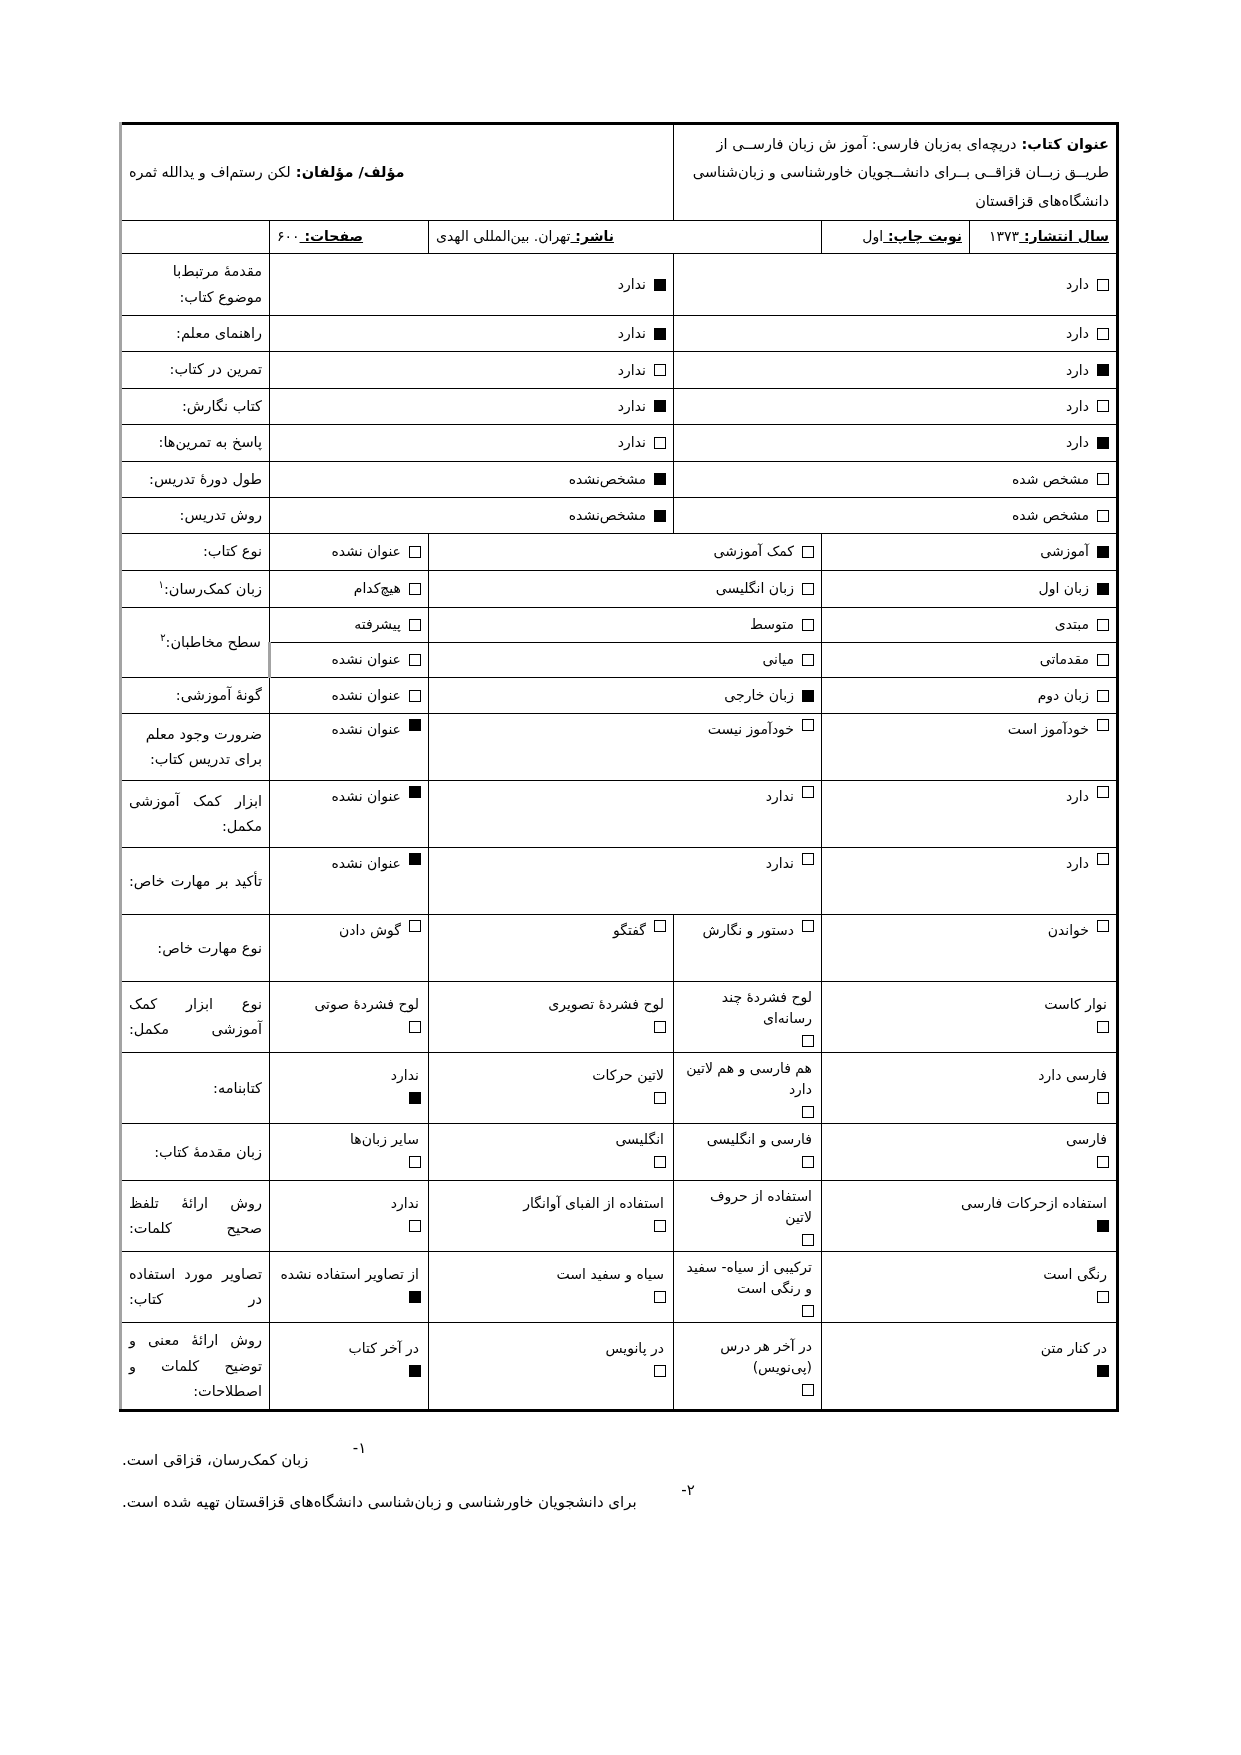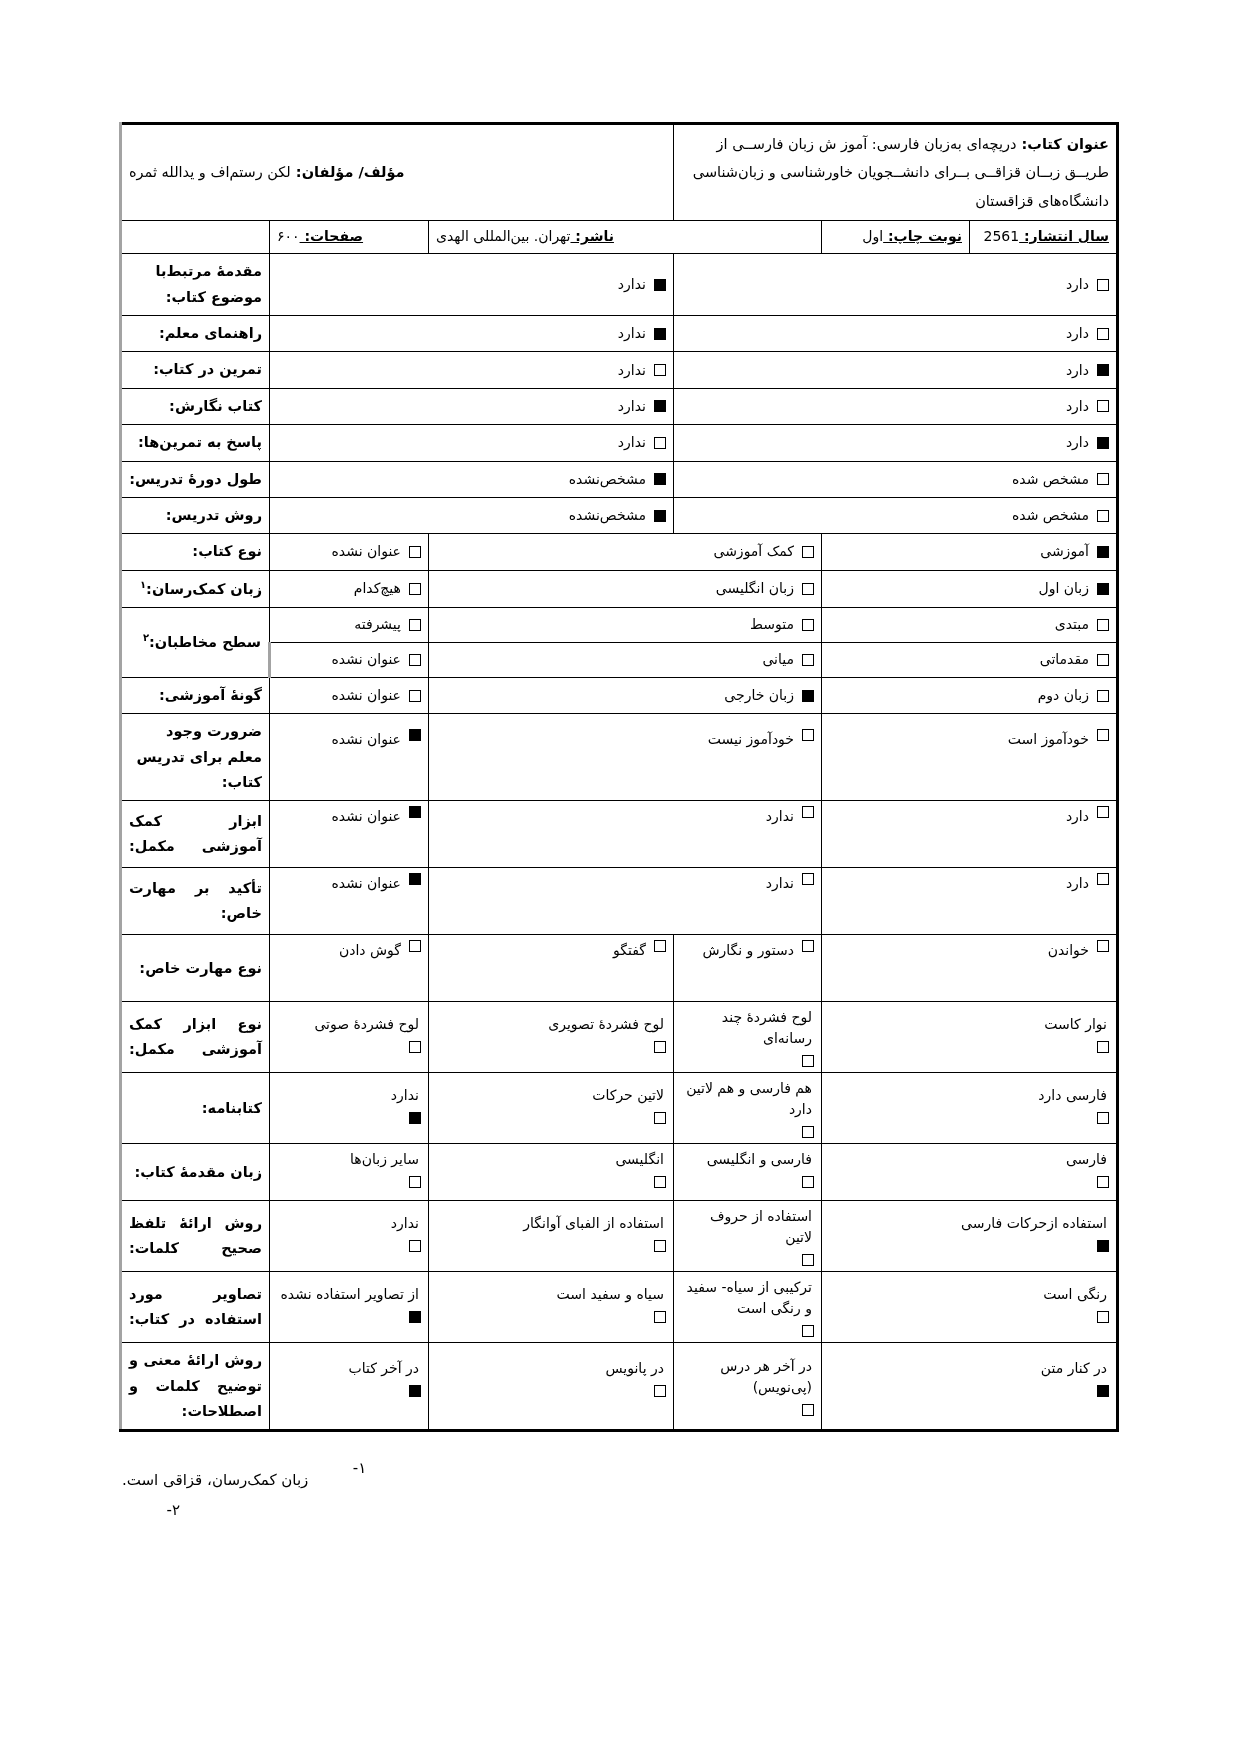--- a/index.html
+++ b/index.html
@@ -37,21 +37,21 @@
     text-align: right;
   }
 
   
   table.book-form tr > td:first-child { border-right: 3px solid #000; }
   table.book-form tr > td:last-child  { border-left: 3px solid #a3a3a3; }
   table.book-form tr:first-child > td { border-top: 3px solid #000; }
   table.book-form tr:last-child  > td { border-bottom: 3px solid #000; }
 
   .lbl {
-    font-weight: bold;
+    font-weight: normal;
     text-align: right;
     font-size: 14.5px;
     line-height: 1.75;
   }
   .lbl.justify {
     text-align: justify;
     text-align-last: justify;
   }
   .hdr-title {
     font-size: 14.5px;
@@ -148,21 +148,21 @@
       <col style="width:149px">
     </colgroup>
     <tbody id="table-body">
         <tr>
           <td colspan="3" class="hdr-title"><b>عنوان کتاب: </b><span>دریچه‌ای به‌زبان فارسی: آموز ش زبان فارســی از طریــق زبــان قزاقــی بــرای دانشــجویان خاورشناسی و زبان‌شناسی دانشگاه‌های قزاقستان</span></td>
           <td colspan="3" class="hdr-title" style="text-align: left; text-align-last: left;">
             <div style="text-align: left;"><b>مؤلف/ مؤلفان: </b><span>لکن رستم‌اف و یدالله ثمره</span></div>
           </td>
         </tr>
         <tr>
-          <td class="meta" colspan="1"><b>سال انتشار: </b><span>2561</span></td>
+          <td class="meta" colspan="1"><b>سال انتشار: </b><span>۱۳۷۳</span></td>
           <td class="meta" colspan="1"><b>نوبت چاپ: </b><span>اول</span></td>
           <td class="meta" colspan="2" style="text-align: left;"><b>ناشر: </b><span>تهران. بین‌المللی الهدی</span></td>
           <td class="meta" colspan="1" style="text-align: left;"><b>صفحات: </b><span>۶۰۰</span></td>
           <td>&nbsp;</td>
         </tr>
         <tr>
           <td colspan="3">
             <div class="opt-inner">
               <span class="opt-text">دارد</span>
               <span class="box"></span>
@@ -625,16 +625,17 @@
       </tbody>
   </table>
 
   <div class="notes" id="notes-root">
       <div class="note-line">
         <div class="note-num">۱-</div>
         <div class="note-txt">زبان کمک‌رسان، قزاقی است.</div>
       </div>
       <div class="note-line">
         <div class="note-num">۲-</div>
+        <div class="note-txt">برای دانشجویان خاورشناسی و زبان‌شناسی دانشگاه‌های قزاقستان تهیه شده است.</div>
       </div>
     </div>
 
 </div>
 
 </body></html>

